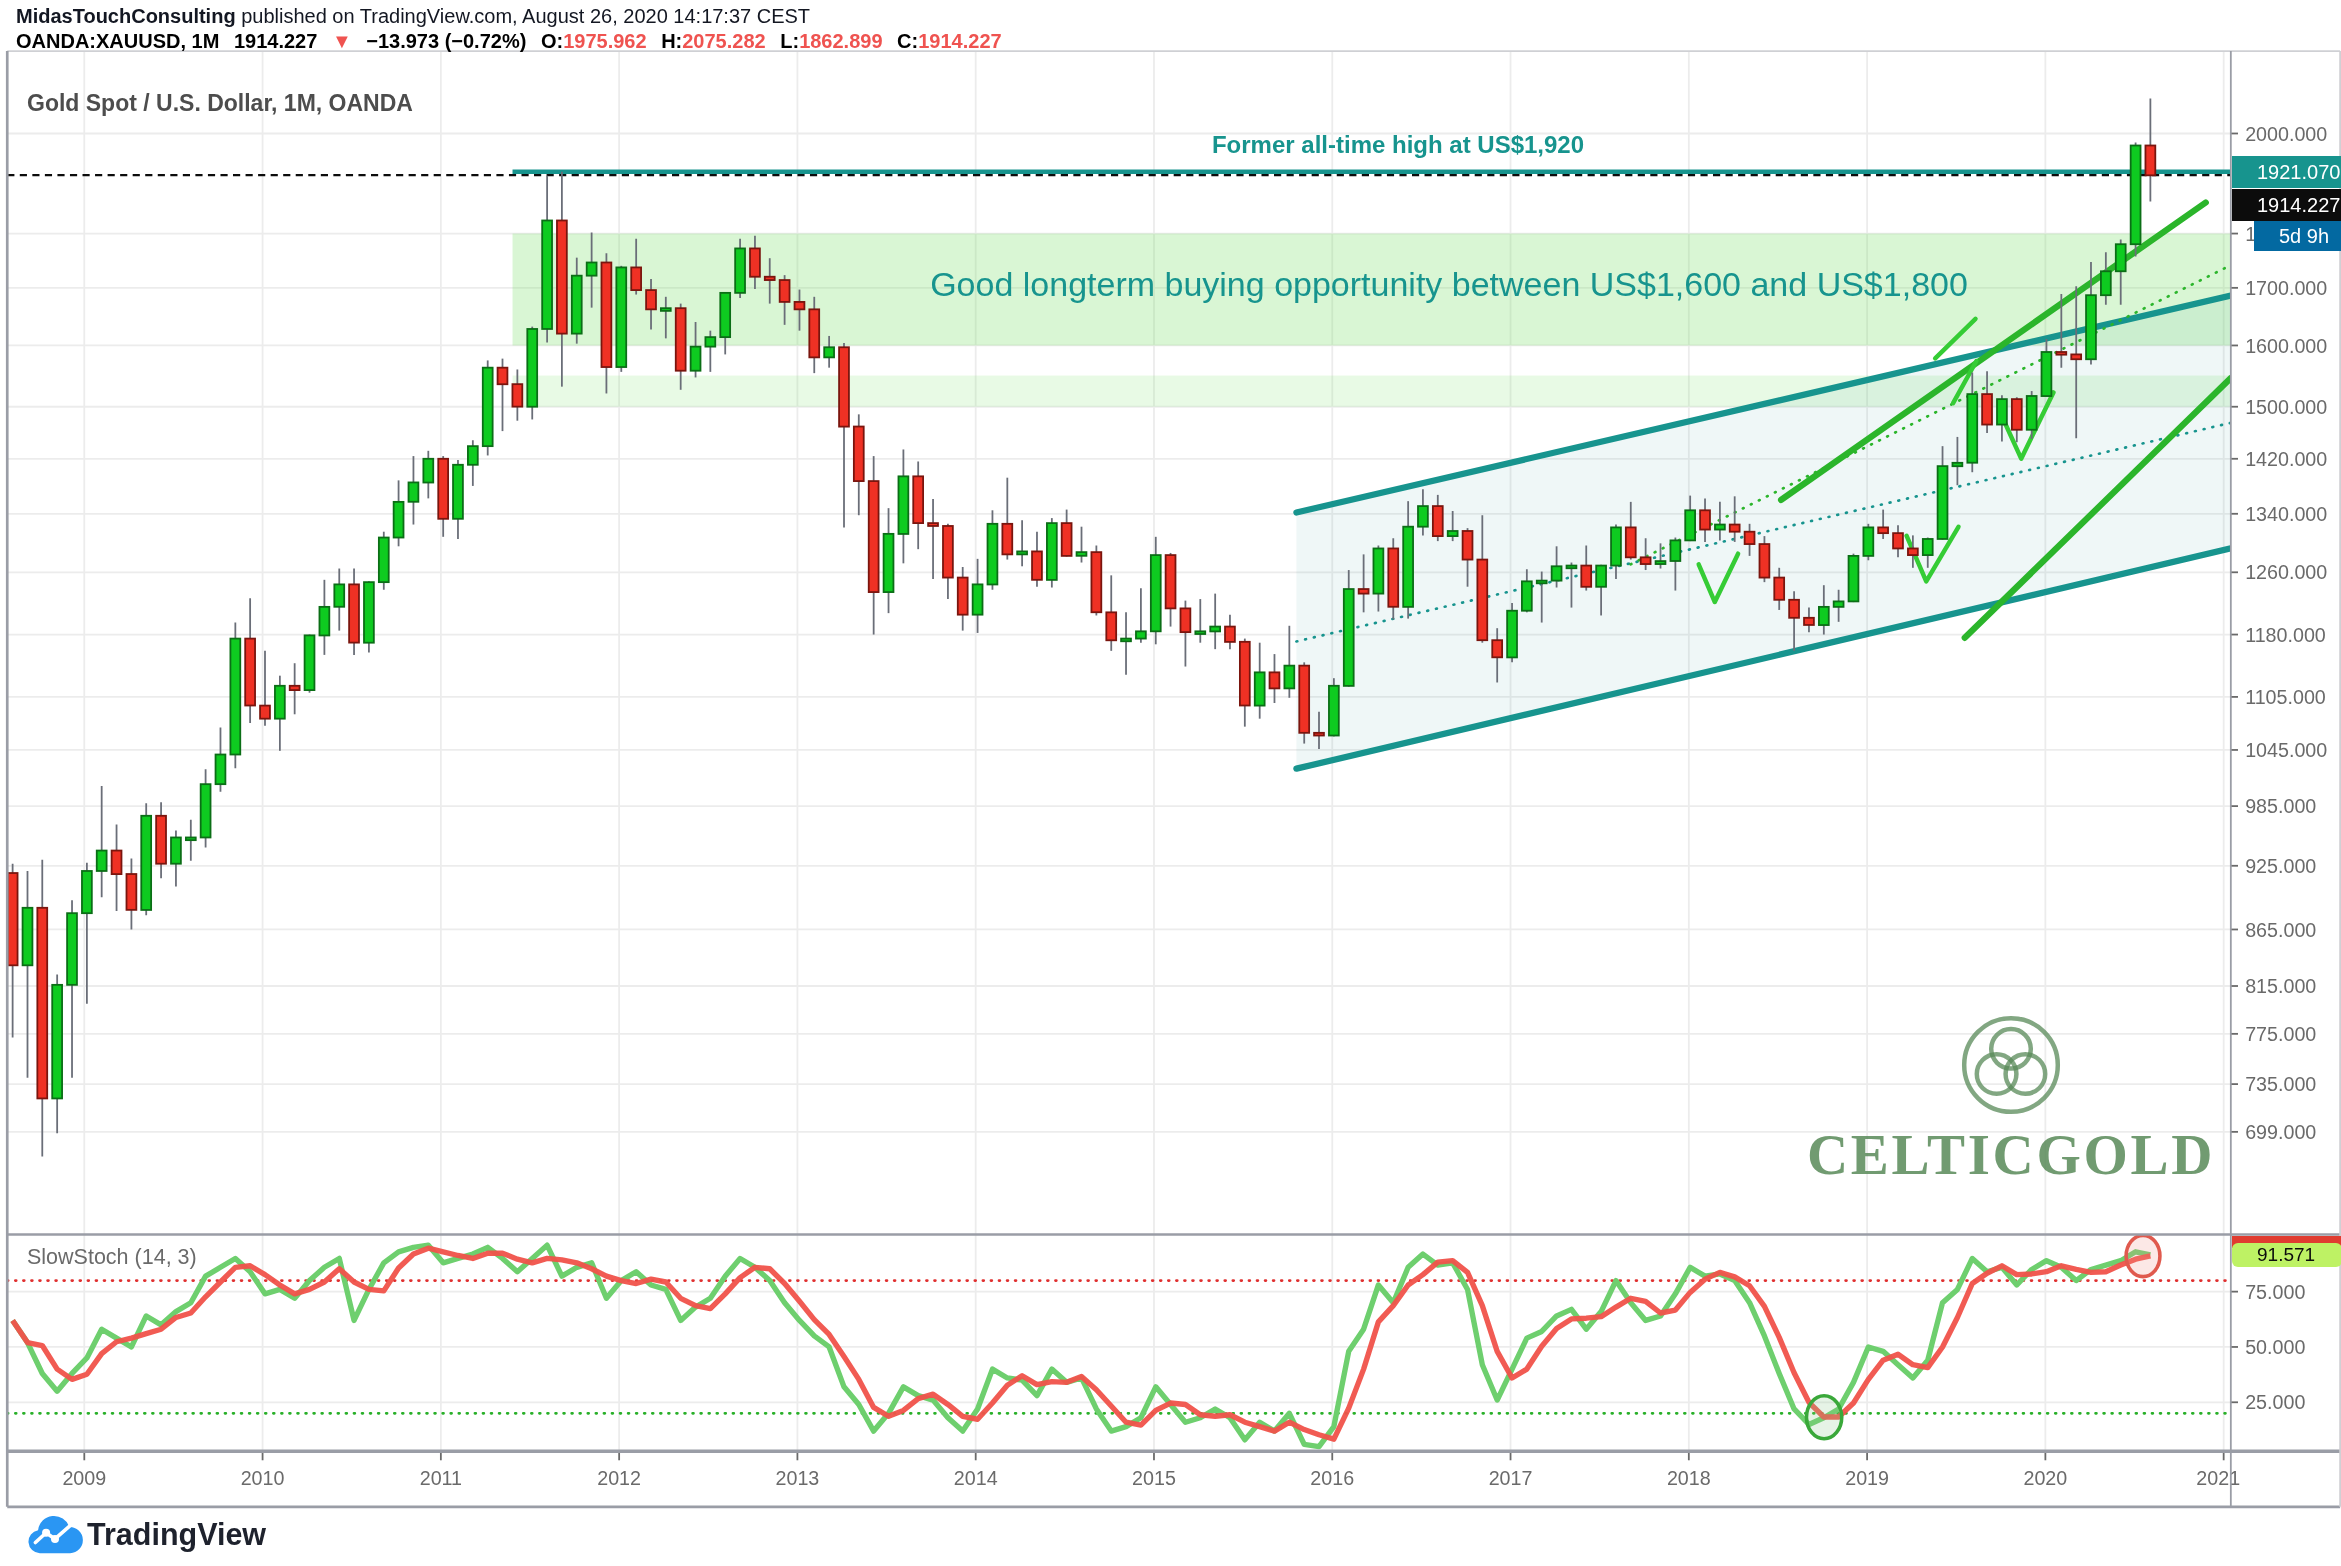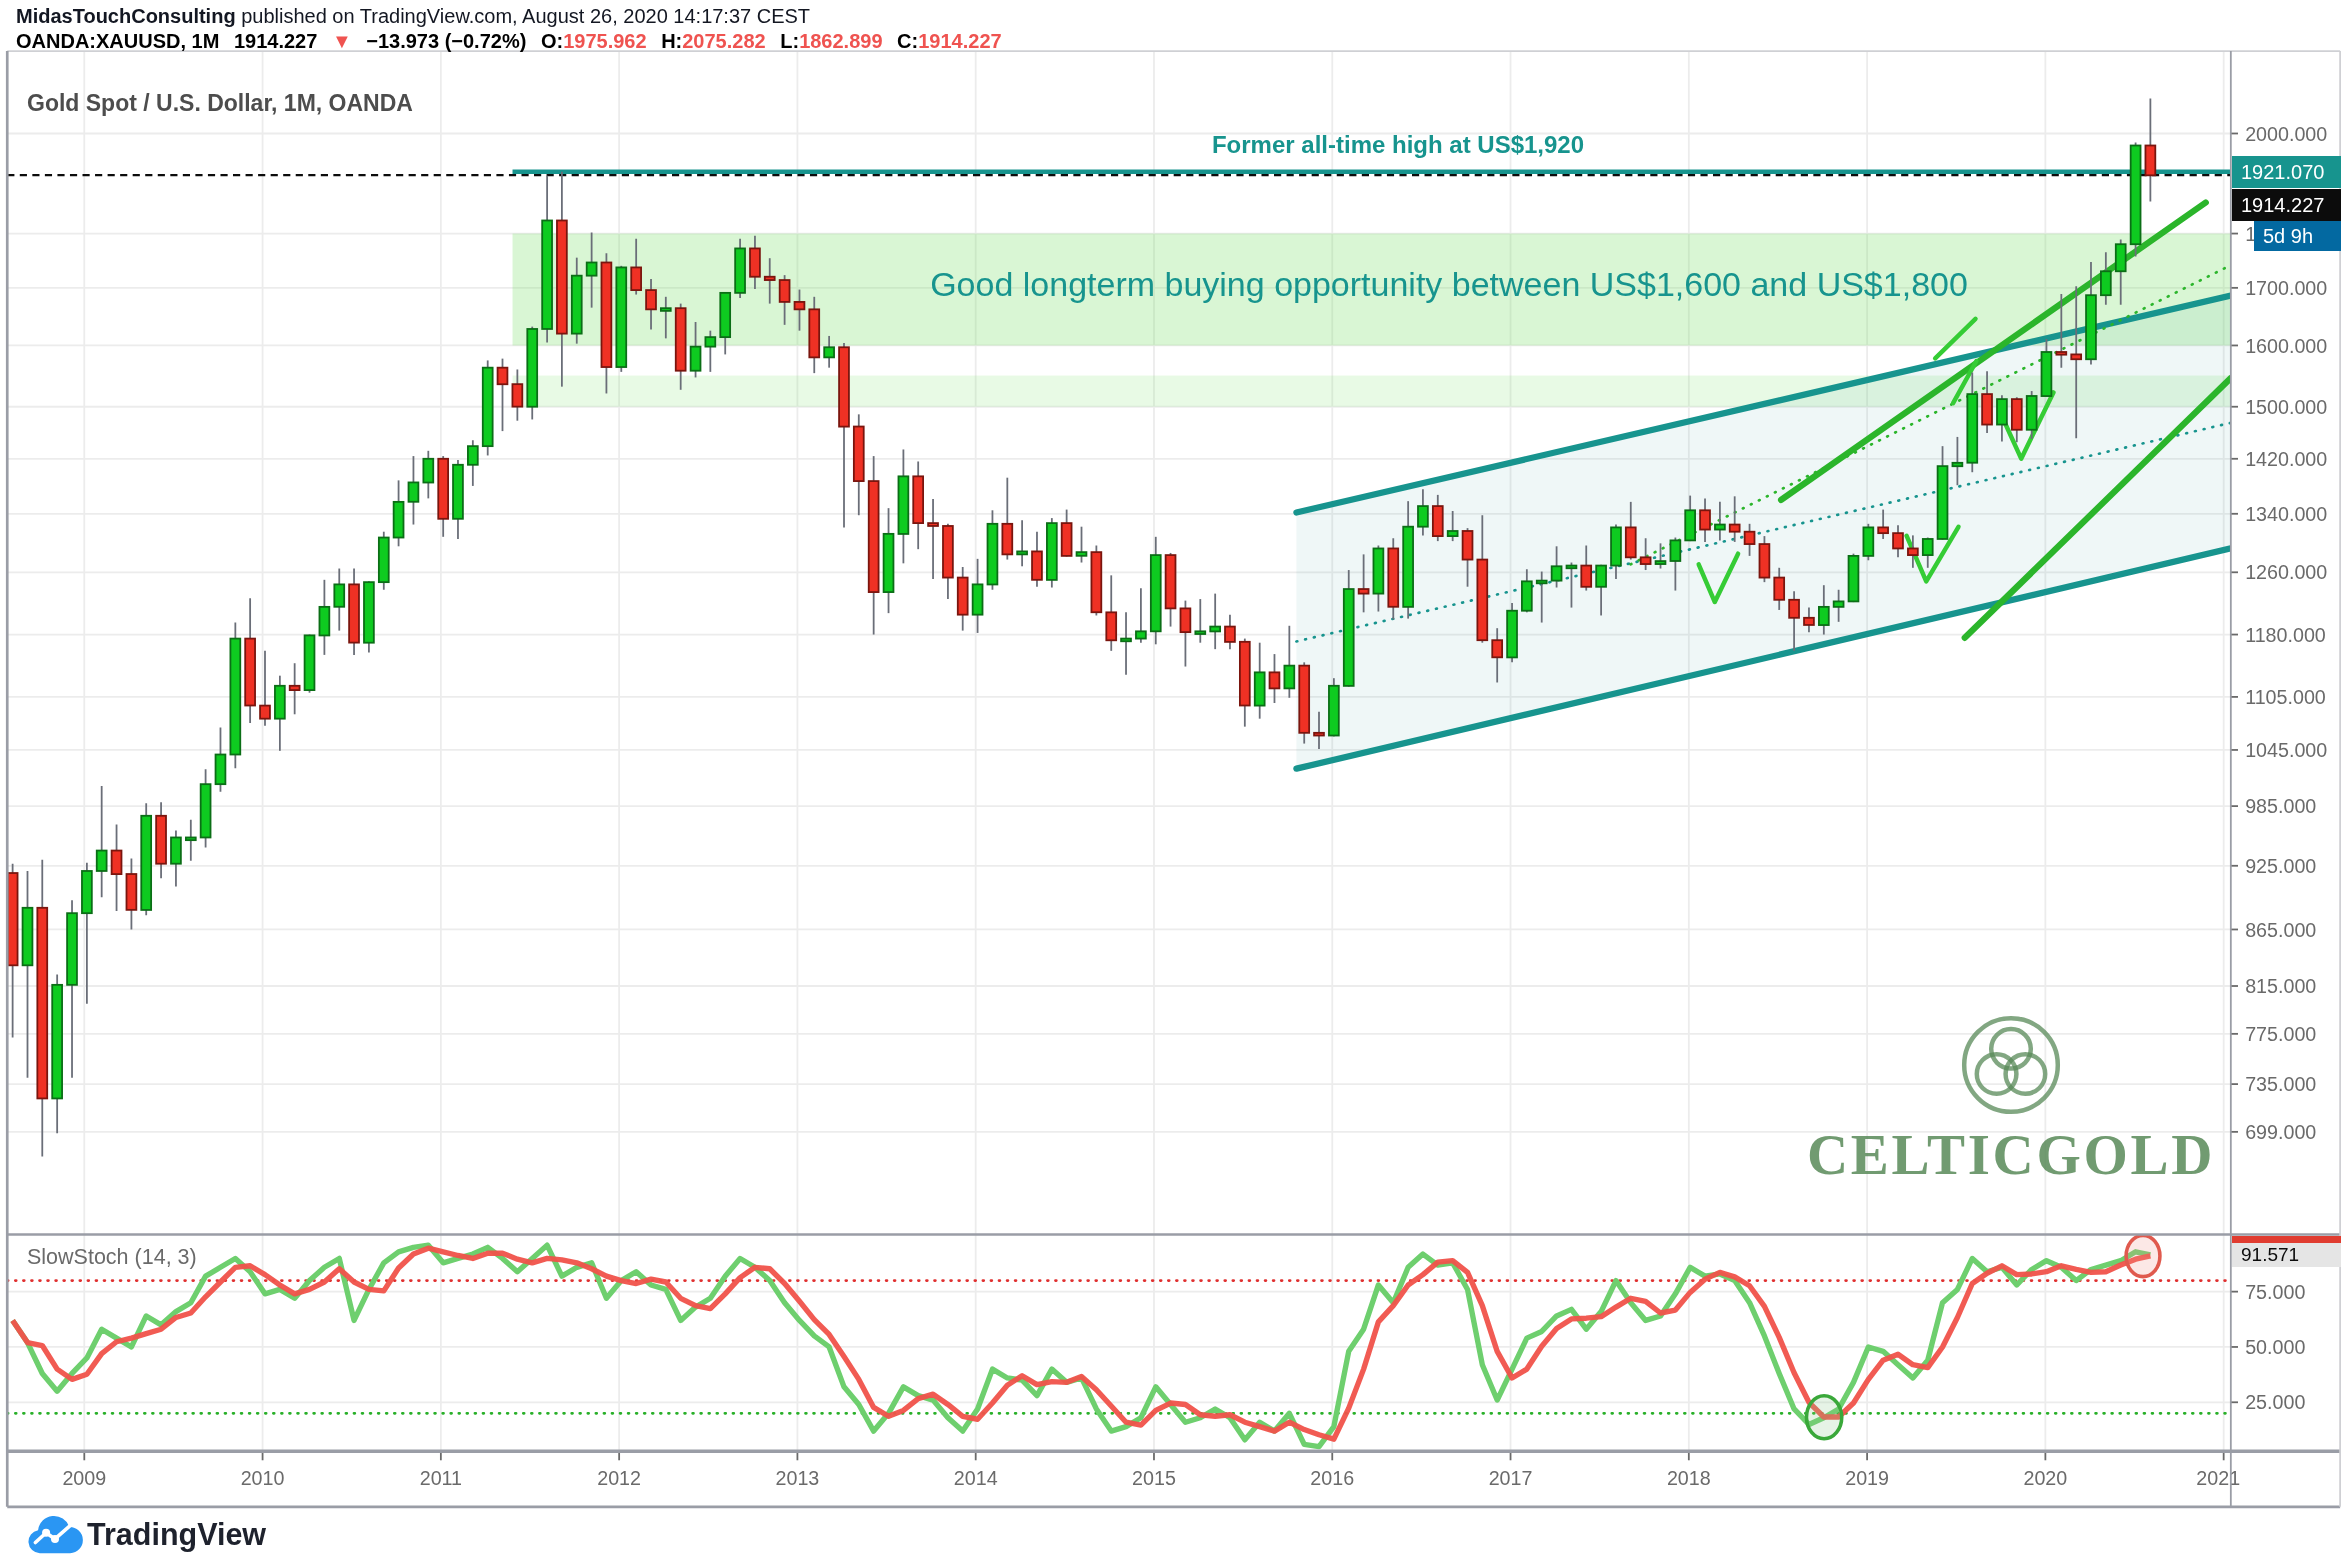--- a/index.html
+++ b/index.html
@@ -11,26 +11,26 @@
   .hdr .l2{font-size:20px;height:25px;line-height:25px;font-weight:700;}
   .hdr .l2 .sep{display:inline-block;width:9px;}
   .red{color:#ef5350;}
   .dark{color:#000000;}
   .legend{position:absolute;left:27px;top:90px;z-index:6;font-size:23px;font-weight:700;color:#4d4d4d;}
   .ann1{position:absolute;left:1183px;top:131px;width:430px;text-align:center;z-index:4;
         font-size:24px;font-weight:700;color:#17948e;}
   .ann2{position:absolute;left:880px;top:265px;width:1138px;text-align:center;z-index:4;
         font-size:34px;font-weight:400;color:#17948e;}
   .badge{position:absolute;left:2232px;width:110px;height:32px;line-height:32px;z-index:7;
-         font-size:20px;color:#fff;padding-left:9px;box-sizing:border-box;}
+         font-size:20px;color:#fff;padding-left:25px;box-sizing:border-box;}
   .b-high{top:156px;background:#17948e;}
   .b-last{top:189px;background:#0c0c0c;}
   .b-cd{top:221px;left:2254px;width:88px;height:30px;line-height:30px;background:#0369a1;}
   .b-stoch-red{top:1236px;height:11.6px;background:#e03c30;z-index:6;}
-  .b-stoch{top:1243px;height:24px;line-height:24px;background:#e5e5e5;color:#0c0c0c;font-size:19px;z-index:7;}
+  .b-stoch{top:1243px;height:24px;line-height:24px;background:#bef264;color:#0c0c0c;font-size:19px;z-index:7;border-radius:6px;}
   .stochlbl{position:absolute;left:27px;top:1245px;z-index:6;font-size:21.5px;color:#6a6a6a;}
   .wm{position:absolute;left:1805px;top:1011px;width:412px;z-index:2;text-align:center;pointer-events:none;}
   .wm .txt{font-family:"Liberation Serif",serif;font-weight:700;font-size:57px;letter-spacing:2.7px;
            color:rgba(88,138,88,0.85);}
   .footer{position:absolute;left:27px;top:1514px;z-index:6;display:flex;align-items:center;gap:4px;}
   .footer .brand{font-size:30.5px;font-weight:600;color:#1e222d;}
   .ax-overlay{position:absolute;z-index:5;background:transparent;}
   svg.canvas{position:absolute;left:0;top:0;z-index:1;}
 </style>
 </head>

